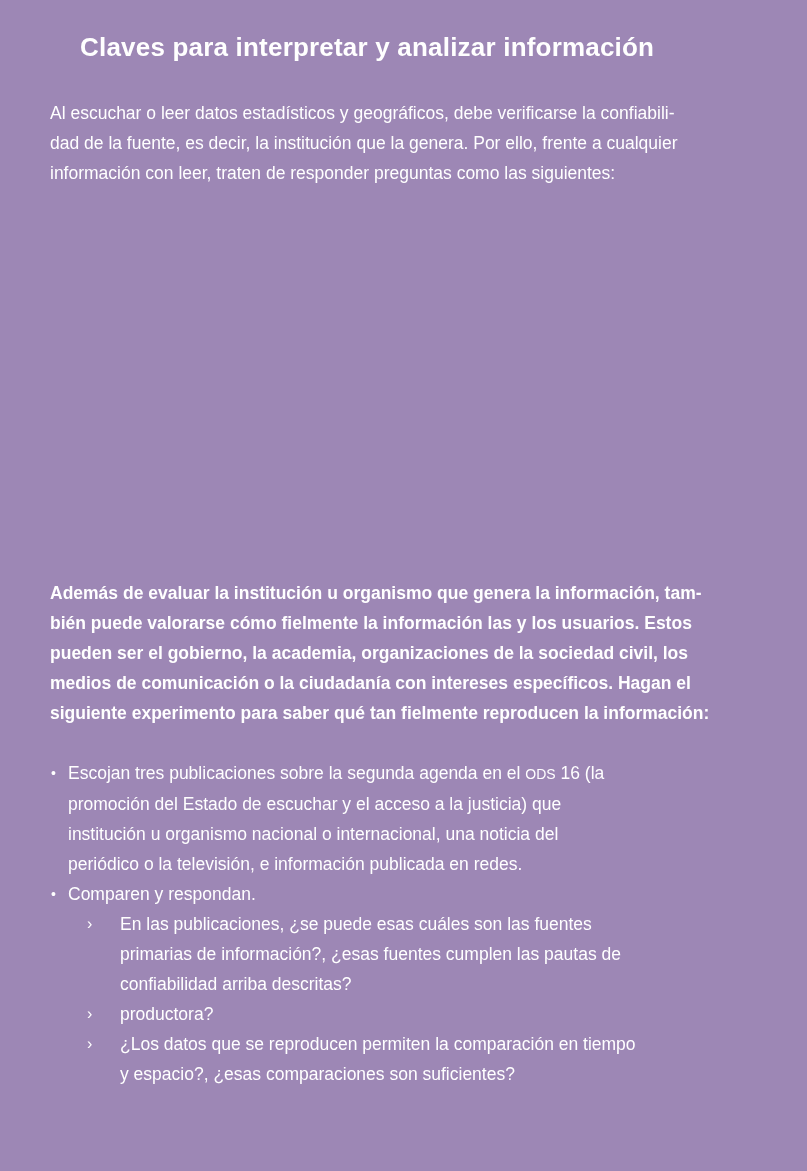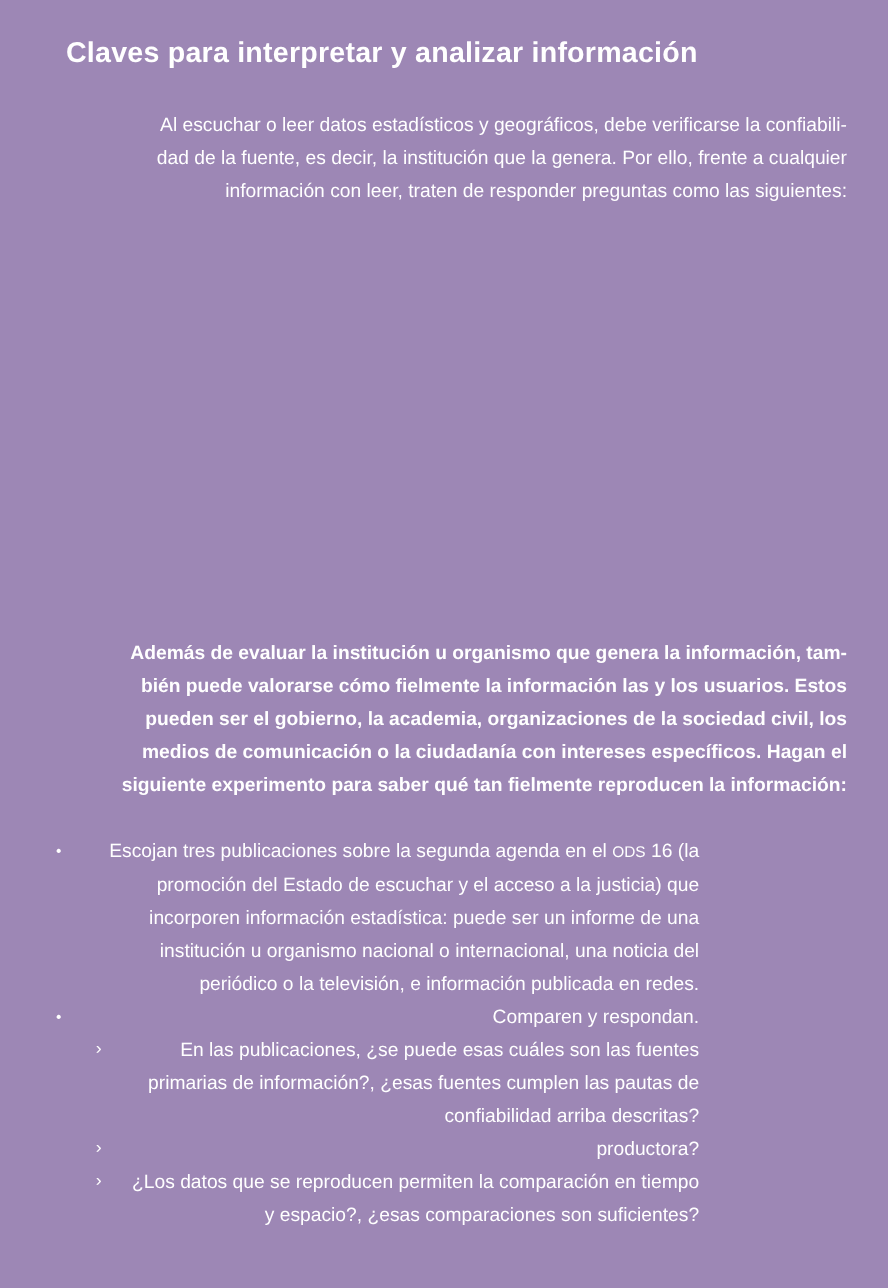--- a/index.html
+++ b/index.html
@@ -10,21 +10,21 @@
       width: 807px;
       height: 1171px;
       background: #9d87b5;
       color: #ffffff;
       font-family: "Liberation Sans", "DejaVu Sans", sans-serif;
       position: relative;
       overflow: hidden;
     }
     .title {
       position: absolute;
-      left: 60px;
+      left: 80px;
       top: 32px;
       font-size: 26px;
       font-weight: bold;
       letter-spacing: 0.2px;
       margin: 0;
       white-space: nowrap;
     }
     .para {
       position: absolute;
       left: 50px;
@@ -62,21 +62,20 @@
     }
     .bullet-dot {
       position: absolute;
       left: 1px;
       top: 0;
       font-size: 14px;
     }
     .line {
       display: block;
       white-space: nowrap;
-      text-align: right;
     }
     .sublist {
       list-style: none;
       margin: 0;
       padding: 0;
     }
     .sub-item {
       position: relative;
       padding-left: 70px;
     }
@@ -109,21 +108,20 @@
   <span class="line">pueden ser el gobierno, la academia, organizaciones de la sociedad civil, los</span>
   <span class="line">medios de comunicación o la ciudadanía con intereses específicos. Hagan el</span>
   <span class="line">siguiente experimento para saber qué tan fielmente reproducen la información:</span>
 </p>
 
 <ul class="list">
   <li class="bullet-item">
     <span class="bullet-dot">•</span>
     <span class="line"><span>Escojan tres publicaciones sobre la segunda agenda en el </span><span class="small-caps">ODS</span><span> 16 (la</span></span>
     <span class="line">promoción del Estado de escuchar y el acceso a la justicia) que</span>
-    <span class="line">incorporen información estadística: puede ser un informe de una</span>
     <span class="line">institución u organismo nacional o internacional, una noticia del</span>
     <span class="line">periódico o la televisión, e información publicada en redes.</span>
   </li>
   <li class="bullet-item">
     <span class="bullet-dot">•</span>
     <span class="line">Comparen y respondan.</span>
   </li>
   <li>
     <ul class="sublist">
       <li class="sub-item">

